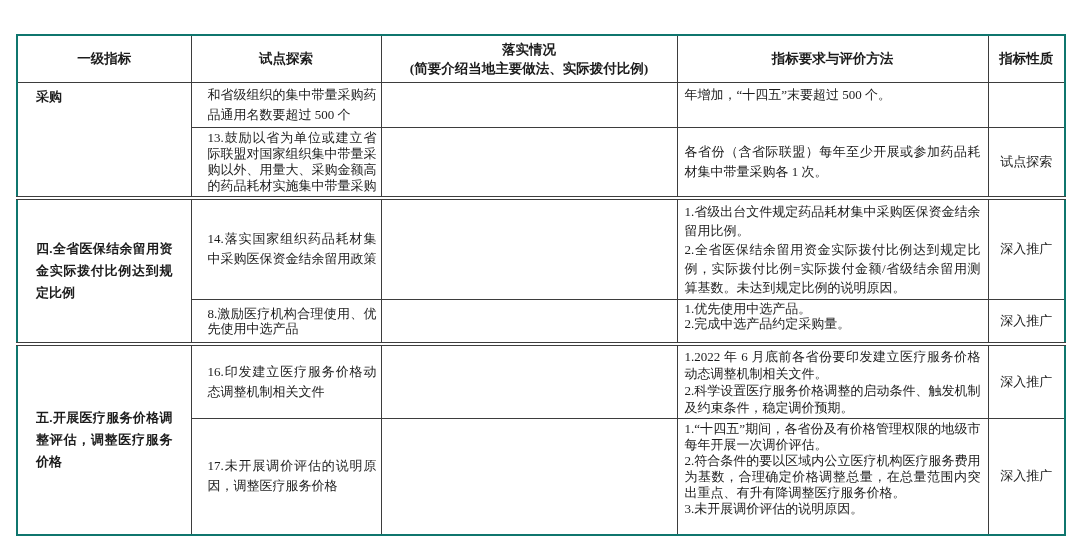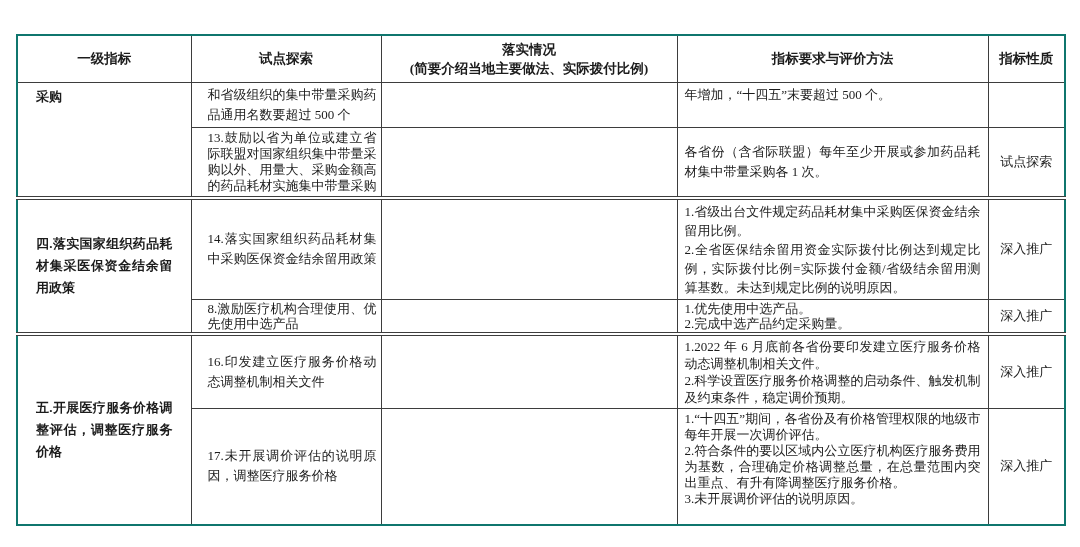--- a/index.html
+++ b/index.html
@@ -75,36 +75,36 @@
     <tr class="h2 gend">
       <td class="c2 va-top lh16">
         <b class="n">13.</b><span>鼓励以省为单位或建立省际联盟对国家组织集中带量采购以外、用量大、采购金额高的药品耗材实施集中带量采购</span>
       </td>
       <td class="c3"></td>
       <td class="c4 lh20">各省份（含省际联盟）每年至少开展或参加药品耗材集中带量采购各 1 次。</td>
       <td class="c5">试点探索</td>
     </tr>
 
     <tr class="h3">
-      <td rowspan="2" class="c1 bold gend-cell">四.落实国家组织药品耗材集采医保资金结余留用政策</td>
+      <td rowspan="2" class="c1 bold gend-cell">四.全省医保结余留用资金实际拨付比例达到规定比例</td>
       <td class="c2">
         <b class="n">14.</b><span>落实国家组织药品耗材集中采购医保资金结余留用政策</span>
       </td>
       <td class="c3"></td>
       <td class="c4 va-top">1.省级出台文件规定药品耗材集中采购医保资金结余留用比例。
 2.全省医保结余留用资金实际拨付比例达到规定比例，实际拨付比例=实际拨付金额/省级结余留用测算基数。未达到规定比例的说明原因。</td>
       <td class="c5">深入推广</td>
     </tr>
 
     <tr class="h4 gend">
       <td class="c2 lh14" style="padding-top:1px;padding-bottom:1px">
         <b class="n">8.</b><span>激励医疗机构合理使用、优先使用中选产品</span>
       </td>
       <td class="c3"></td>
-      <td class="c4 lh14" style="padding-top:1px;padding-bottom:1px">1.优先使用中选产品。
+      <td class="c4 lh14" style="padding-top:1px;padding-bottom:11px">1.优先使用中选产品。
 2.完成中选产品约定采购量。</td>
       <td class="c5">深入推广</td>
     </tr>
 
     <tr class="h5">
       <td rowspan="2" class="c1 bold">五.开展医疗服务价格调整评估，调整医疗服务价格</td>
       <td class="c2">
         <b class="n">16.</b><span>印发建立医疗服务价格动态调整机制相关文件</span>
       </td>
       <td class="c3"></td>

